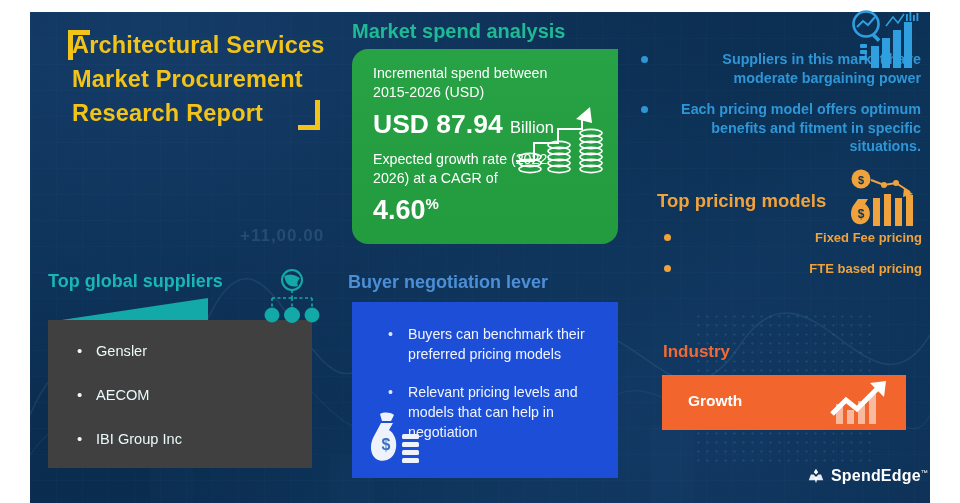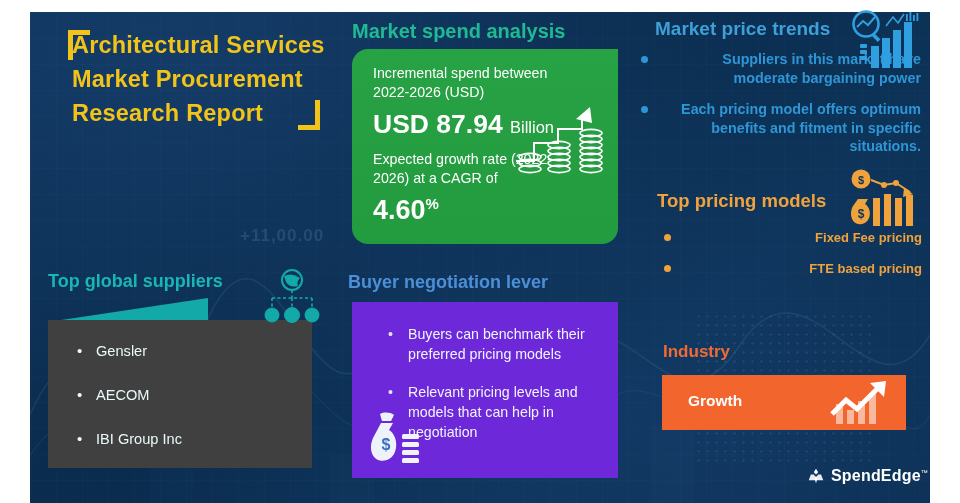--- a/index.html
+++ b/index.html
@@ -91,21 +91,21 @@
   .teal-list { position:absolute; left:26px; top:22px; list-style:none; }
   .teal-list li { position:relative; padding-left:22px; font-size:14.6px; line-height:19px; margin-bottom:25px; }
   .teal-list li:before {
     content:"•"; position:absolute; left:3px; top:-1px; font-size:15px; color:#eaf9f9;
   }
   .supp-icon { position:absolute; left:258px; top:268px; width:68px; height:56px; }
 
   
   .card-blue {
     position:absolute; left:352px; top:302px; width:266px; height:176px;
-    background:#6d28d9; color:#f1f5fb;
+    background:#1d4ed8; color:#f1f5fb;
   }
   .blue-list { position:absolute; left:32px; top:22px; list-style:none; width:222px; }
   .blue-list li { position:relative; padding-left:24px; font-size:14.2px; line-height:20px; margin-bottom:18px; }
   .blue-list li:before { content:"•"; position:absolute; left:4px; top:0; color:#dbe6f6; }
   .bag-icon { position:absolute; left:14px; top:108px; width:58px; height:58px; }
 
   
   .r-list { position:absolute; list-style:none;text-align:right; }
   .r-trends { left:641px; top:50px; width:280px; }
   .r-trends li {
@@ -165,21 +165,21 @@
   <div class="title-block">
     <div class="bracket-tl"></div>
     <div class="title-line">Architectural Services</div>
     <div class="title-line">Market  Procurement</div>
     <div class="title-line">Research Report</div>
     <div class="bracket-br"></div>
   </div>
 
   <div class="sec-head h-spend">Market spend analysis</div>
   <div class="card-green">
-    <div class="g-lead">Incremental spend between 2022-2026 (USD)</div>
+    <div class="g-lead">Incremental spend between 2015-2026 (USD)</div>
     <div class="g-val">
       <span>USD 87.94</span>
       <span class="g-unit">Billion</span>
     </div>
     <div class="g-lead2">Expected growth rate (2022-2026) at a CAGR of</div>
     <div class="g-cagr">
       <span>4.60</span><span class="g-pct">%</span>
     </div>
     <svg class="g-icon" viewBox="0 0 98 76">
       <g fill="none" stroke="#ffffff" stroke-width="2">
@@ -199,21 +199,20 @@
           <ellipse cx="79" cy="40" rx="11" ry="3.6"></ellipse>
           <ellipse cx="79" cy="46" rx="11" ry="3.6"></ellipse>
         <ellipse cx="79" cy="52" rx="11" ry="3.6"></ellipse>
           <ellipse cx="79" cy="58" rx="11" ry="3.6"></ellipse>
           <ellipse cx="79" cy="64" rx="11" ry="3.6"></ellipse>
         <ellipse cx="79" cy="70" rx="11" ry="3.6"></ellipse>
       </g>
     </svg>
   </div>
 
-  <div class="sec-head h-trends">Market price trends</div>
   <ul class="r-list r-trends">
     <li>Suppliers in this market have moderate bargaining power</li>
     <li>Each pricing model offers optimum benefits and fitment in specific situations.</li>
   </ul>
   <svg class="trend-icon" viewBox="0 0 72 62">
     <g fill="#2f9fdf">
       <circle cx="18" cy="14" r="12.5" fill="none" stroke="#2f9fdf" stroke-width="2.6"></circle>
       <path d="M9,17 L15,11 L20,15 L27,7" fill="none" stroke="#2f9fdf" stroke-width="2"></path>
       <rect x="26" y="23" width="9" height="3.6" transform="rotate(45 26 23)"></rect>
       <path d="M38,16 L45,7 L50,13 L56,4" fill="none" stroke="#2f9fdf" stroke-width="1.6"></path>

